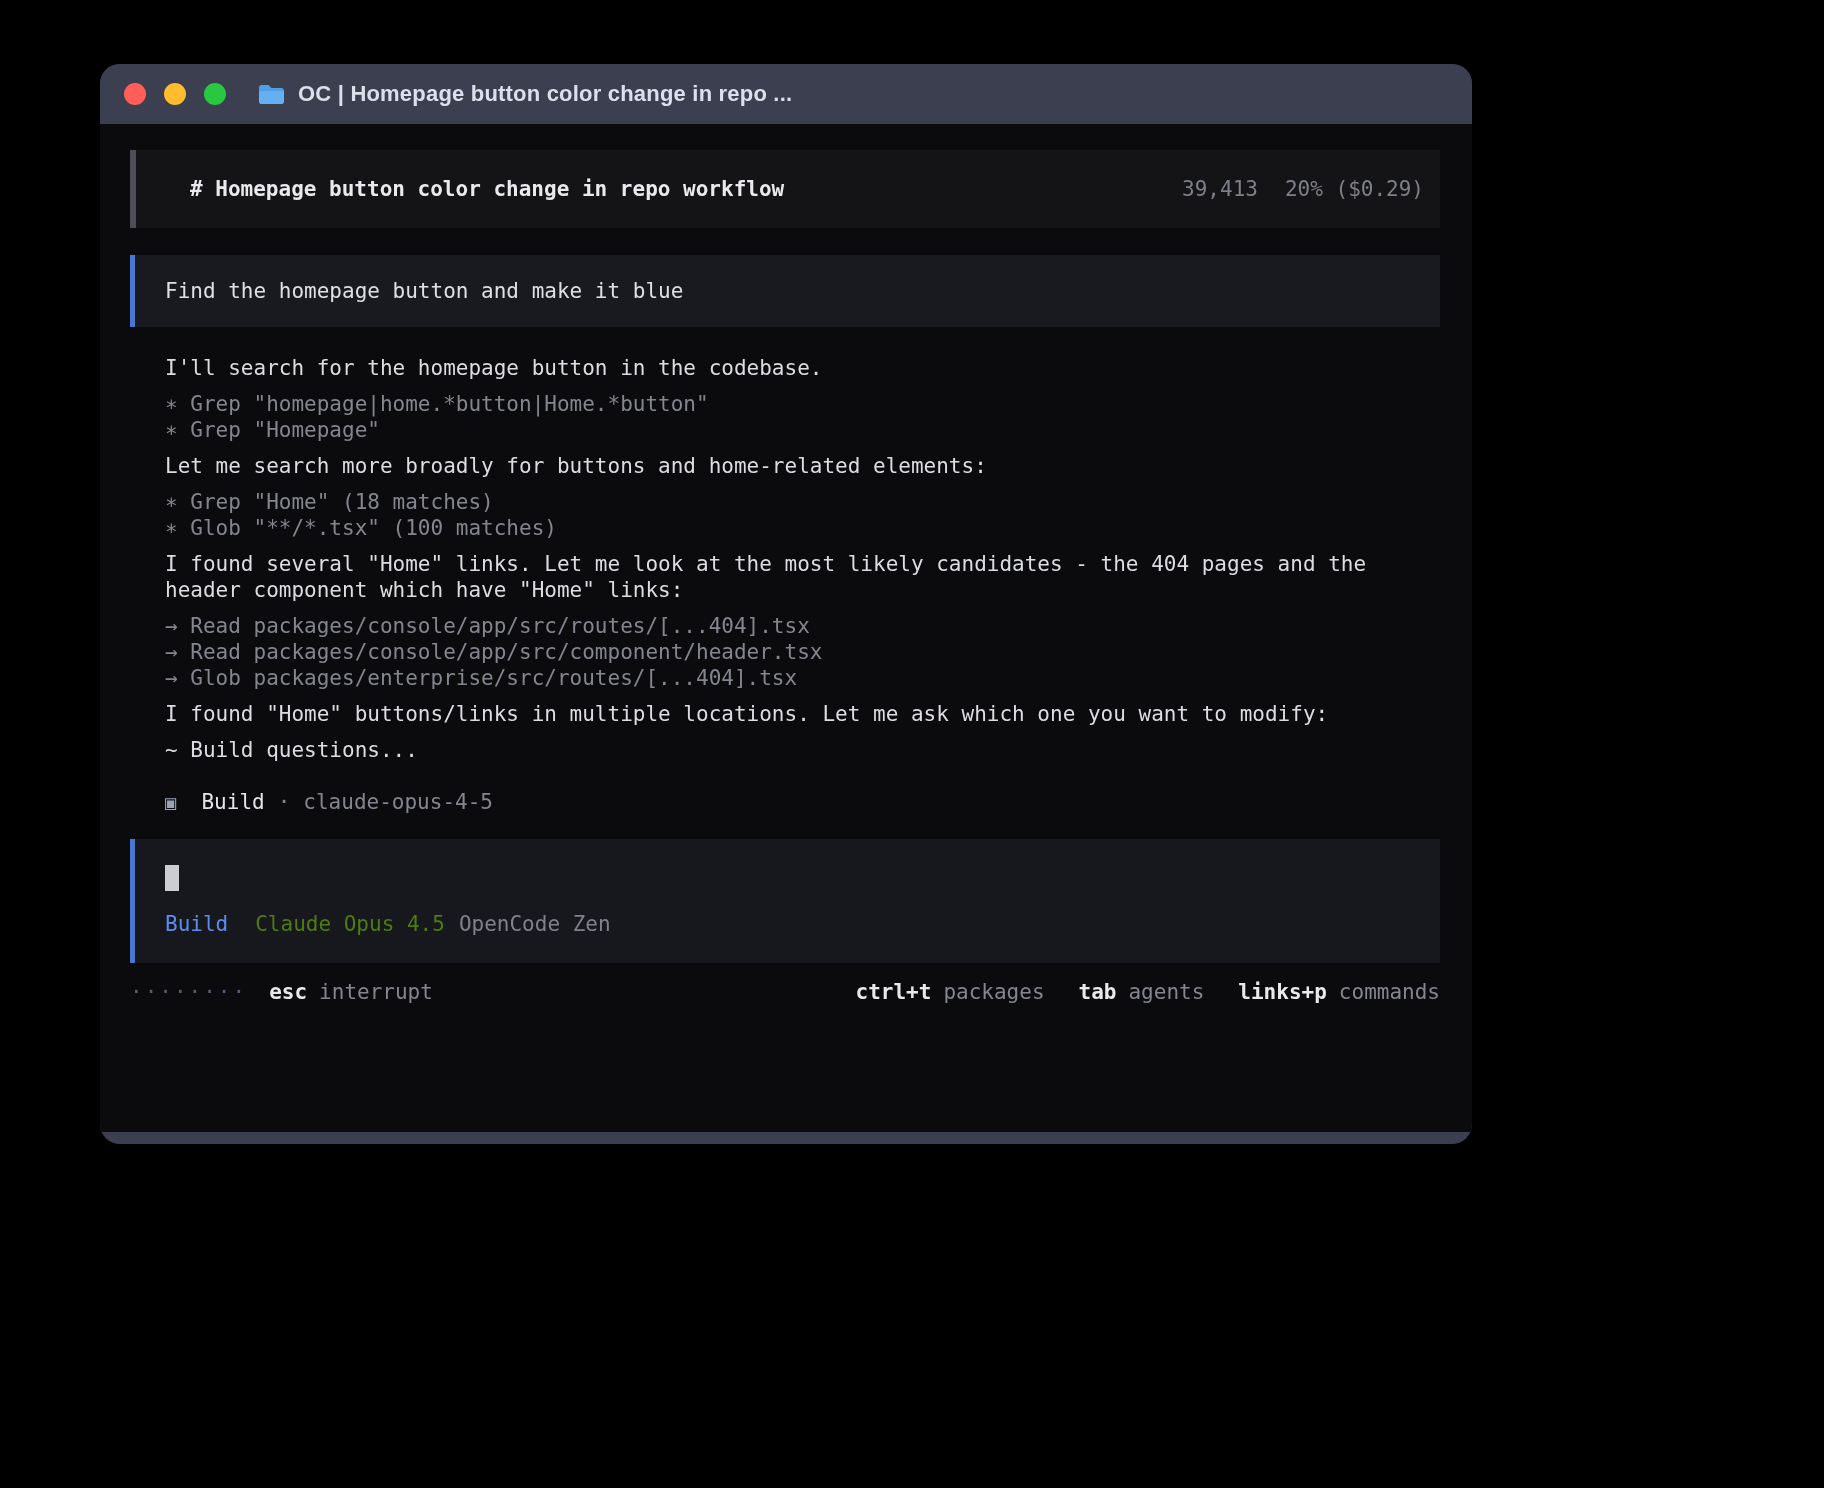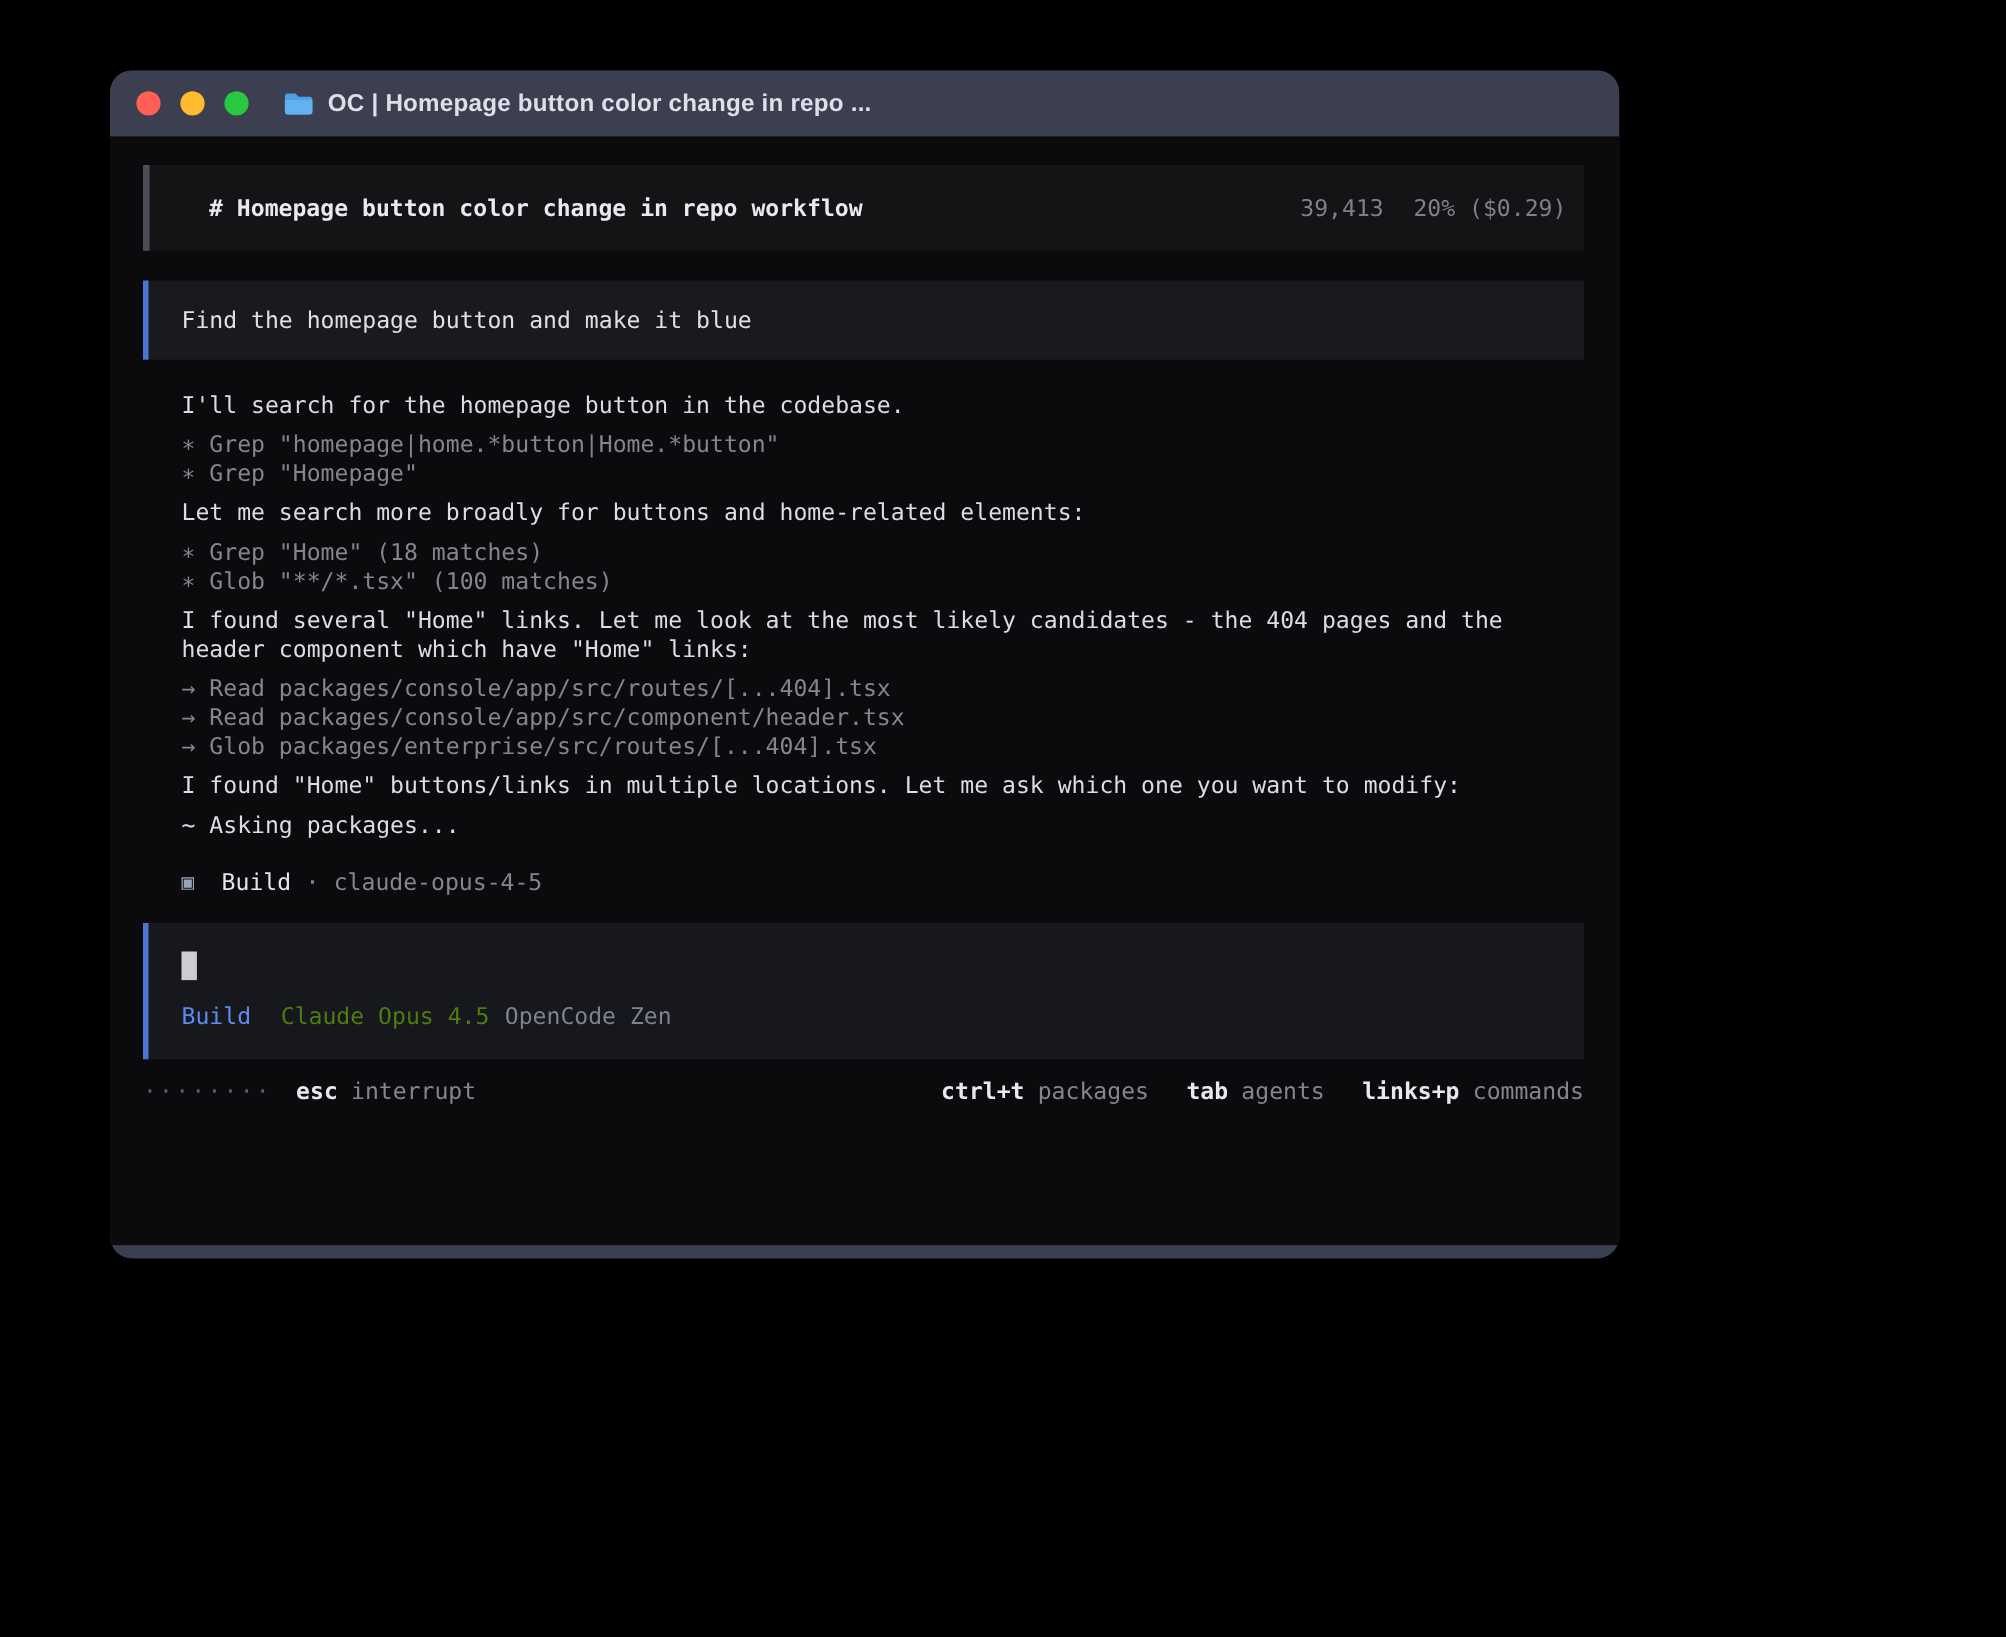--- a/index.html
+++ b/index.html
@@ -178,21 +178,21 @@
         <div class="line tool g">∗ Grep "homepage|home.*button|Home.*button"</div>
         <div class="line tool">∗ Grep "Homepage"</div>
         <div class="line body g">Let me search more broadly for buttons and home-related elements:</div>
         <div class="line tool g">∗ Grep "Home" (18 matches)</div>
         <div class="line tool">∗ Glob "**/*.tsx" (100 matches)</div>
         <div class="line body g">I found several "Home" links. Let me look at the most likely candidates - the 404 pages and the header component which have "Home" links:</div>
         <div class="line tool g">→ Read packages/console/app/src/routes/[...404].tsx</div>
         <div class="line tool">→ Read packages/console/app/src/component/header.tsx</div>
         <div class="line tool">→ Glob packages/enterprise/src/routes/[...404].tsx</div>
         <div class="line body g">I found "Home" buttons/links in multiple locations. Let me ask which one you want to modify:</div>
-        <div class="line body g">~ Asking packages...</div>
+        <div class="line body g">~ Build questions...</div>
 
         <div class="agent-row">
           <span class="agent-icon">▣</span>
           <span class="agent-name">Build</span>
           <span class="agent-sep">·</span>
           <span class="agent-model">claude-opus-4-5</span>
         </div>
       </div>
 
       <div class="input-panel">

